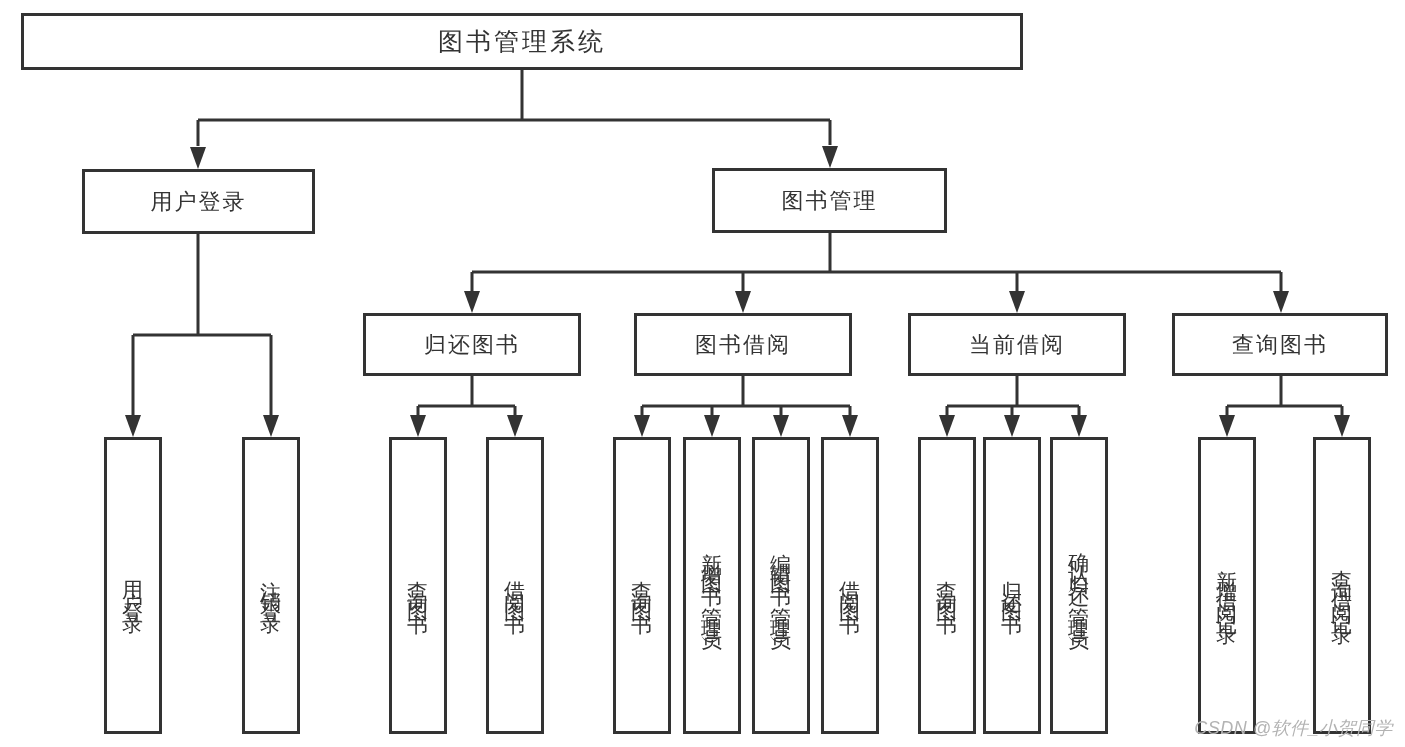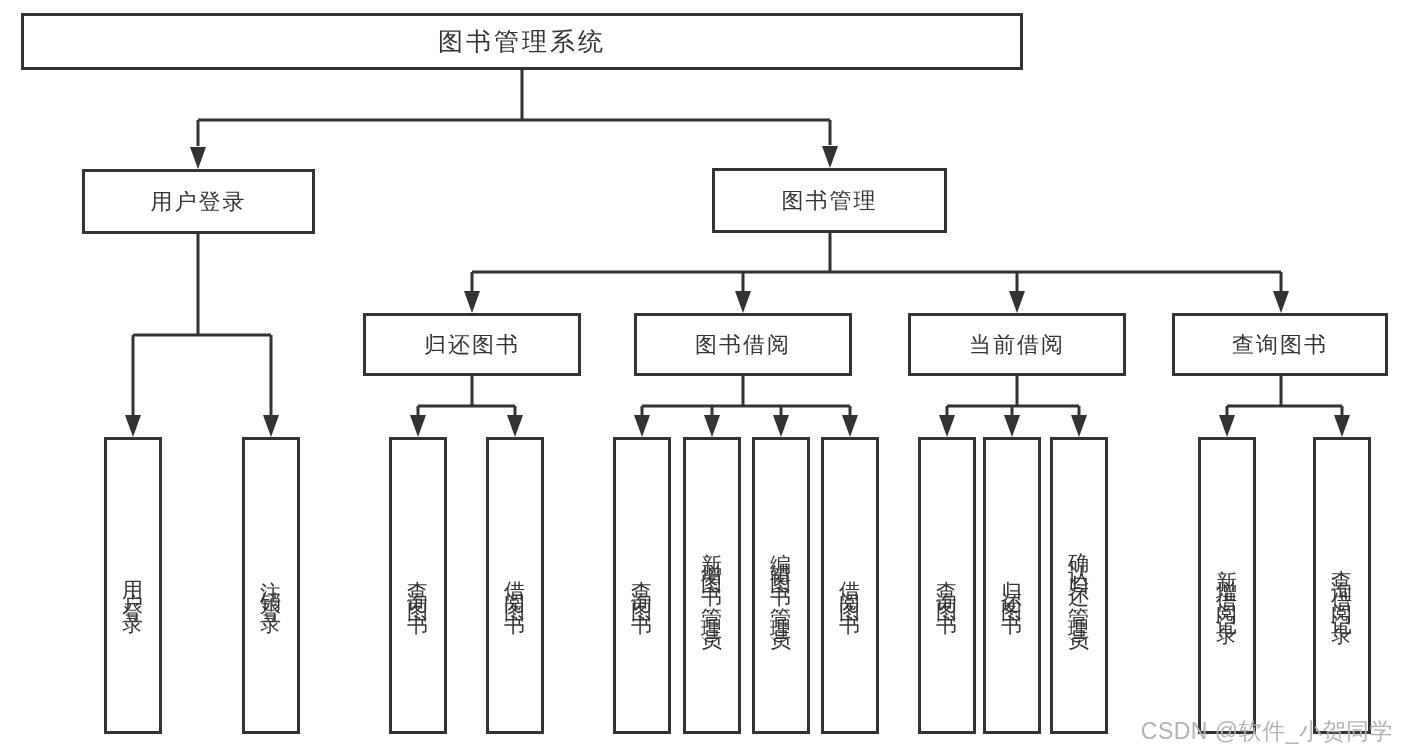--- a/index.html
+++ b/index.html
@@ -67,25 +67,26 @@
     font-size: 21px;
     letter-spacing: 11px;
     line-height: 1;
     color: var(--text, #333333);
     white-space: nowrap;
   }
   .watermark {
     position: absolute;
     top: 716px;
     right: 12px;
-    font-size: 23px;
+    font-size: 18px;
     letter-spacing: 0.5px;
     color: var(--wm, #b3b3b3);
     white-space: nowrap;
     z-index: 5;
+    font-style: italic;
   }
 </style>
 </head>
 <body style="background: rgb(255, 255, 255);">
 
 <div id="stage">
 
   <svg class="connectors" viewBox="0 0 1405 747" aria-hidden="true">
     <g>
       <path d="M522,68 V120 M198,120 H830 M198,120 V146 M830,120 V145"></path>

